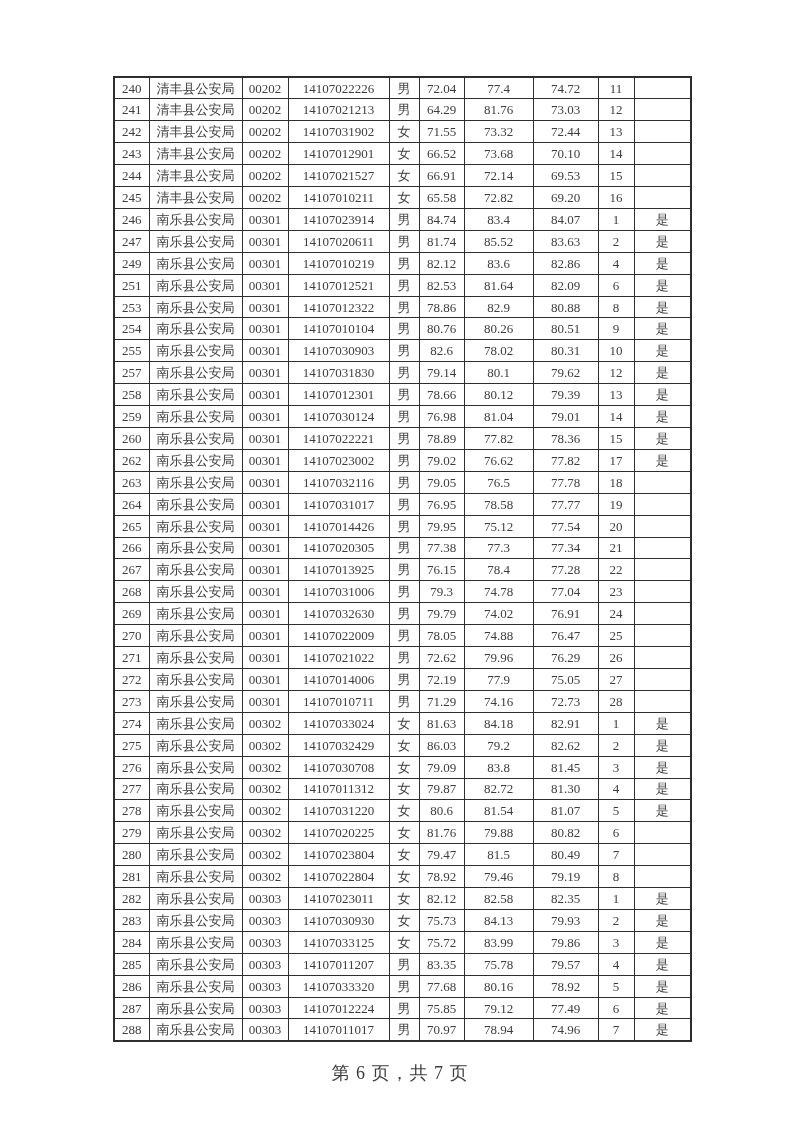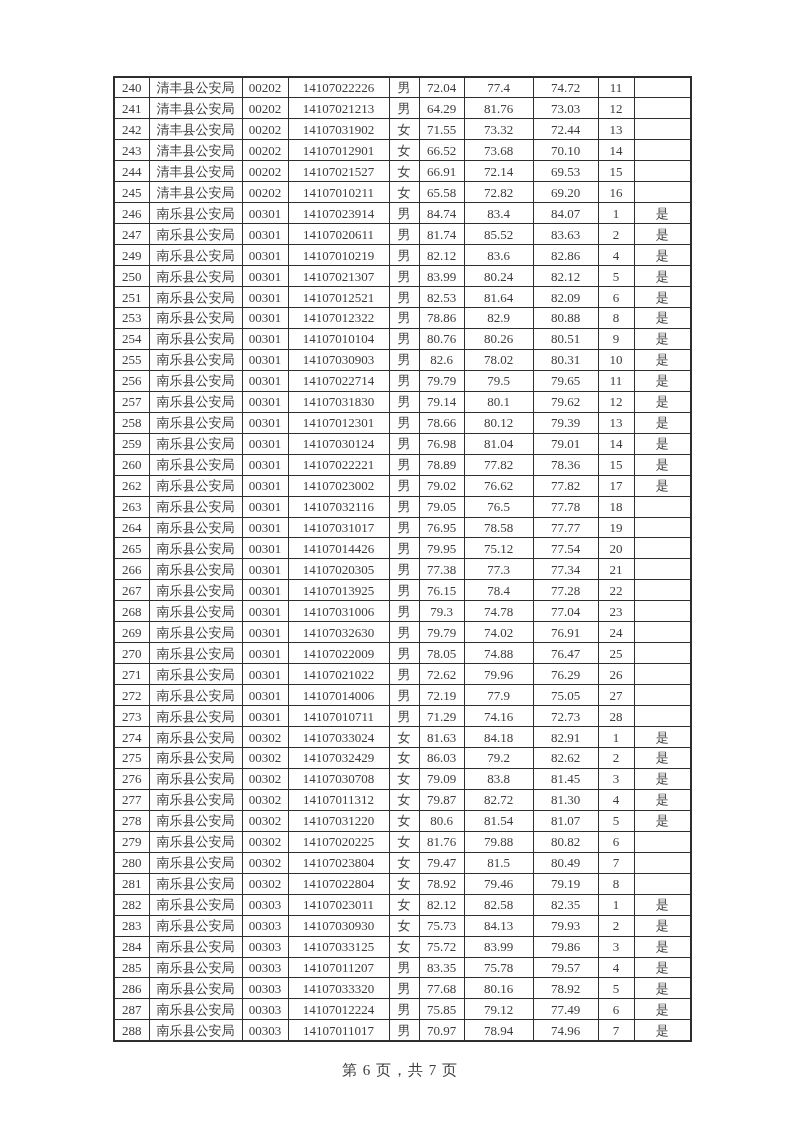--- a/index.html
+++ b/index.html
@@ -48,21 +48,21 @@
   col.c6 { width: 69px; }
   col.c7 { width: 65px; }
   col.c8 { width: 36px; }
   col.c9 { width: 57px; }
   .page-footer {
     position: absolute;
     left: 0;
     top: 1061px;
     width: 800px;
     text-align: center;
-    font-size: 15px;
+    font-size: 18px;
     letter-spacing: 1px;
     color: #3d3d3d;
   }
 </style>
 </head>
 <body>
 
 <div class="page">
   <table class="score-table">
     <colgroup>
@@ -180,32 +180,20 @@
           <td class="c2">00301</td>
           <td class="c3">14107010219</td>
           <td class="c4">男</td>
           <td class="c5">82.12</td>
           <td class="c6">83.6</td>
           <td class="c7">82.86</td>
           <td class="c8">4</td>
           <td class="c9">是</td>
         </tr>
         <tr>
-          <td class="c0">250</td>
-          <td class="c1">南乐县公安局</td>
-          <td class="c2">00301</td>
-          <td class="c3">14107021307</td>
-          <td class="c4">男</td>
-          <td class="c5">83.99</td>
-          <td class="c6">80.24</td>
-          <td class="c7">82.12</td>
-          <td class="c8">5</td>
-          <td class="c9">是</td>
-        </tr>
-        <tr>
           <td class="c0">251</td>
           <td class="c1">南乐县公安局</td>
           <td class="c2">00301</td>
           <td class="c3">14107012521</td>
           <td class="c4">男</td>
           <td class="c5">82.53</td>
           <td class="c6">81.64</td>
           <td class="c7">82.09</td>
           <td class="c8">6</td>
           <td class="c9">是</td>
@@ -237,32 +225,20 @@
         <tr>
           <td class="c0">255</td>
           <td class="c1">南乐县公安局</td>
           <td class="c2">00301</td>
           <td class="c3">14107030903</td>
           <td class="c4">男</td>
           <td class="c5">82.6</td>
           <td class="c6">78.02</td>
           <td class="c7">80.31</td>
           <td class="c8">10</td>
-          <td class="c9">是</td>
-        </tr>
-        <tr>
-          <td class="c0">256</td>
-          <td class="c1">南乐县公安局</td>
-          <td class="c2">00301</td>
-          <td class="c3">14107022714</td>
-          <td class="c4">男</td>
-          <td class="c5">79.79</td>
-          <td class="c6">79.5</td>
-          <td class="c7">79.65</td>
-          <td class="c8">11</td>
           <td class="c9">是</td>
         </tr>
         <tr>
           <td class="c0">257</td>
           <td class="c1">南乐县公安局</td>
           <td class="c2">00301</td>
           <td class="c3">14107031830</td>
           <td class="c4">男</td>
           <td class="c5">79.14</td>
           <td class="c6">80.1</td>

